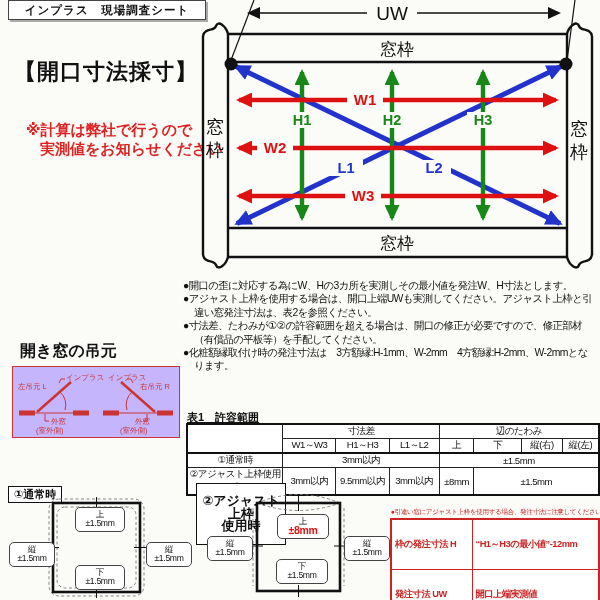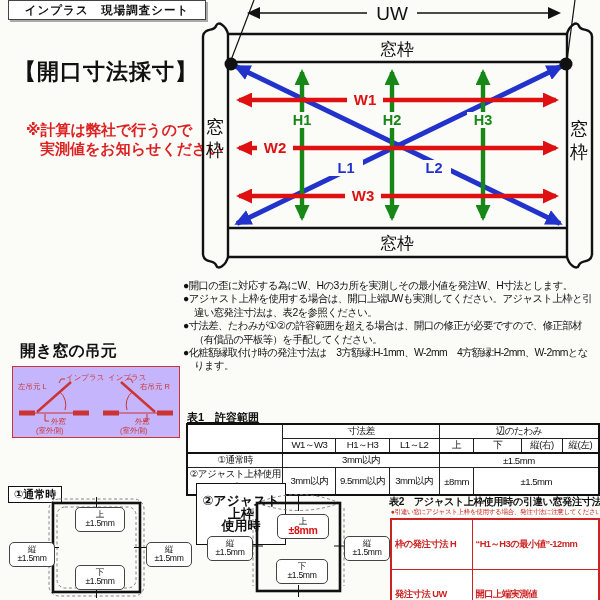--- a/index.html
+++ b/index.html
@@ -270,21 +270,20 @@
   </div>
   <div class="abs tolbox" style="left:344px;top:536px;width:40px;">
     <div>縦</div>
     <div>±1.5mm</div>
   </div>
   <div class="abs tolbox" style="left:276px;top:559px;width:46px;">
     <div>下</div>
     <div>±1.5mm</div>
   </div>
 
-  <div class="abs t2-title">表2　アジャスト上枠使用時の引違い窓発注寸法</div>
   <div class="abs t2-note">●引違い窓にアジャスト上枠を使用する場合、発注寸法に注意してください。</div>
   <table class="abs t2">
     <tbody>
         <tr>
       <td style="width:78px">枠の発注寸法 H</td>
       <td style="width:126px">“H1～H3の最小値”-12mm</td>
     </tr>
     <tr>
       <td>発注寸法 UW</td>
       <td>開口上端実測値</td>

